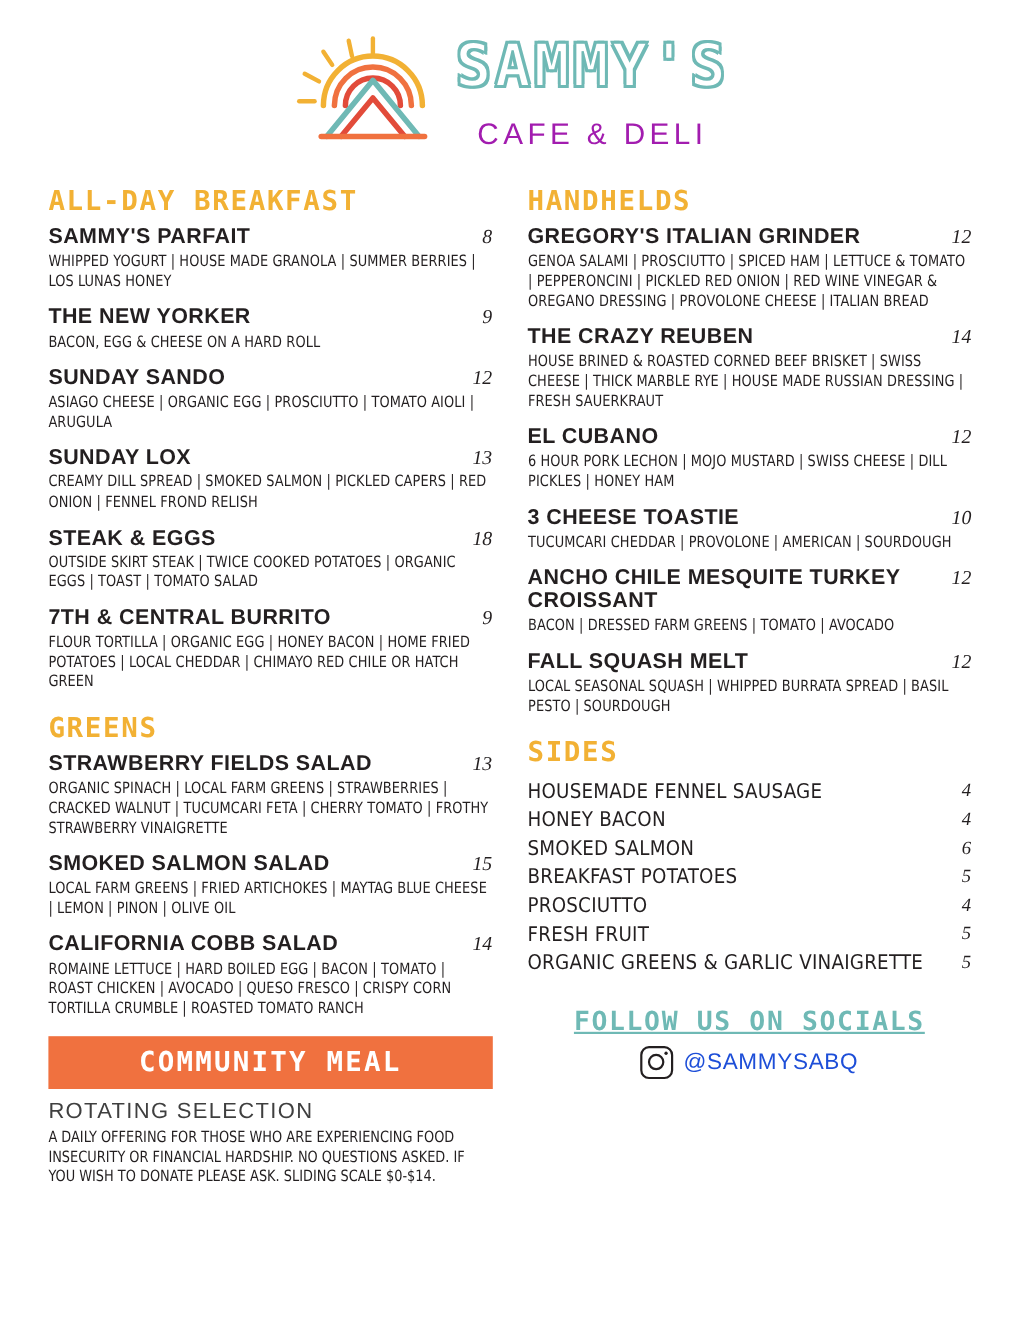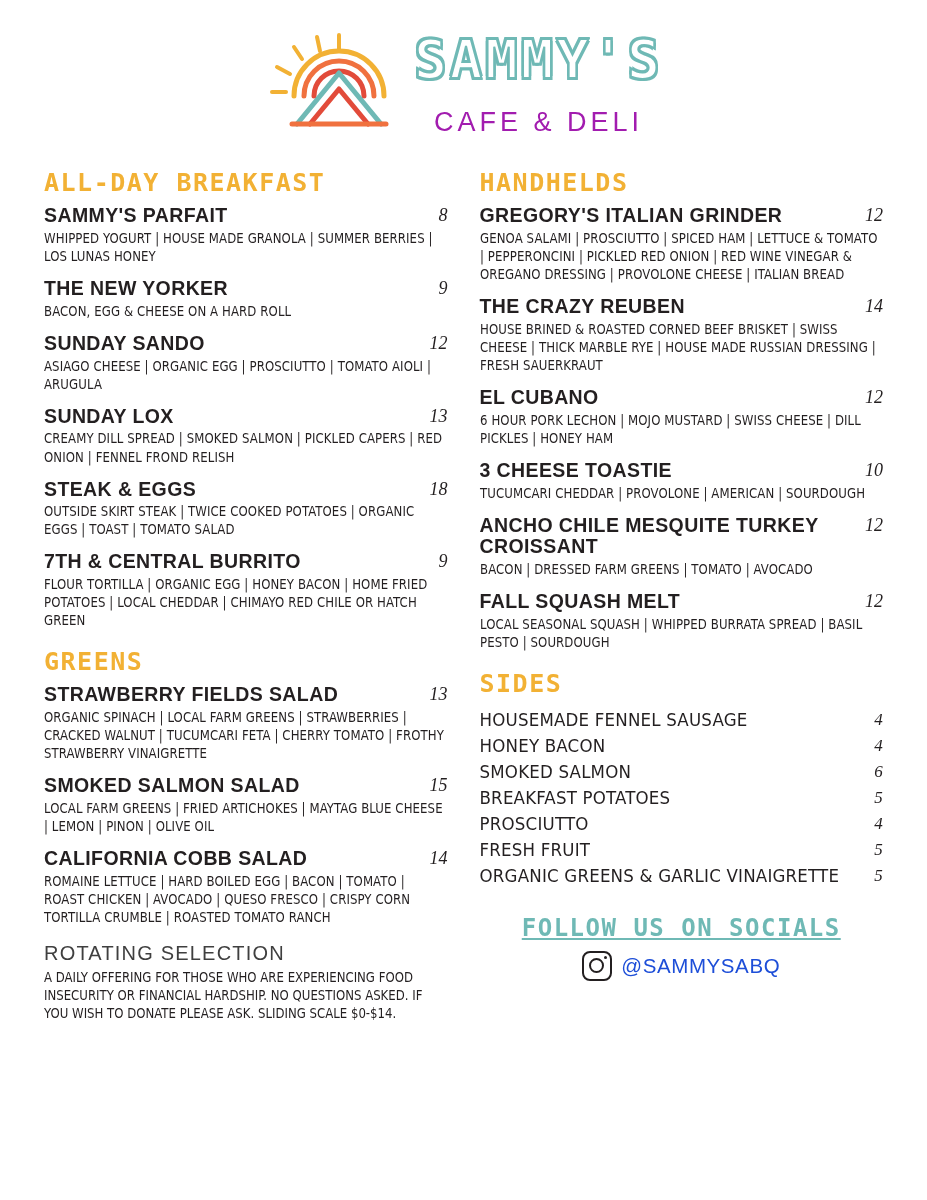--- a/index.html
+++ b/index.html
@@ -117,21 +117,21 @@
     transform: scaleX(0.92);
     transform-origin: left center;
     width: 108.5%;
   }
 
   
   .sides-list { margin-top: 2px; }
   .side-row {
     display: flex;
     justify-content: space-between;
-    align-items: flex-end;
+    align-items: flex-start;
     font-size: 18.5px;
     letter-spacing: 0.2px;
     padding: 2.5px 0;
     text-transform: uppercase;
   }
   .side-name {
     font-family: "DejaVu Sans Condensed", "Liberation Sans Narrow", "Liberation Sans", sans-serif;
     font-weight: 400;
     color: #231f20;
   }
@@ -330,20 +330,21 @@
 
     <div class="item">
       <div class="item-head">
         <div class="item-name">CALIFORNIA COBB SALAD</div>
         <div class="item-price">14</div>
       </div>
       <div class="item-desc">ROMAINE LETTUCE | HARD BOILED EGG | BACON | TOMATO | ROAST CHICKEN | AVOCADO | QUESO FRESCO | CRISPY CORN TORTILLA CRUMBLE | ROASTED TOMATO RANCH</div>
     </div>
 
     <div class="community">
+      <div class="community-banner">COMMUNITY  MEAL</div>
       <div class="community-sub">ROTATING SELECTION</div>
       <div class="community-body">A DAILY OFFERING FOR THOSE WHO ARE EXPERIENCING FOOD INSECURITY OR FINANCIAL HARDSHIP. NO QUESTIONS ASKED. IF YOU WISH TO DONATE PLEASE ASK. SLIDING SCALE $0-$14.</div>
     </div>
 
   </div>
 
   <div class="col">
 
     <div class="section-title">HANDHELDS</div>
 

